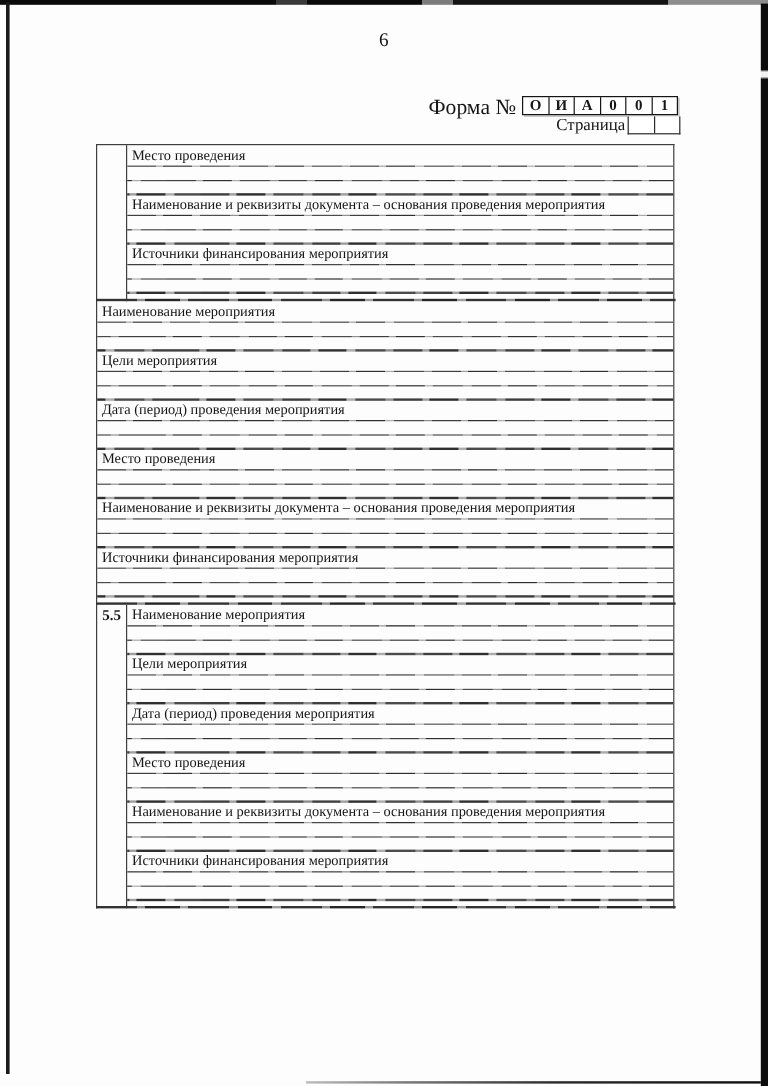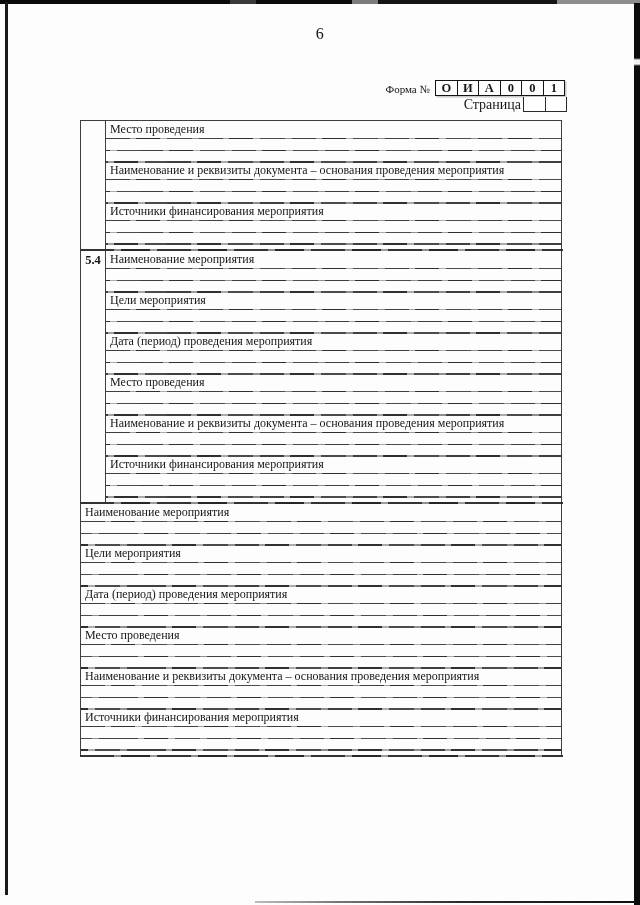--- a/index.html
+++ b/index.html
@@ -18,21 +18,21 @@
   
   .frame-top{position:absolute;top:0;left:0;right:0;height:4px;
     background:linear-gradient(90deg,#0a0a0a 0 36%,#3a3a3a 36% 40%,#0b0b0b 40% 55%,#7c7c7c 55% 59%,#141414 59% 87%,#8d8d8d 87% 100%);}
   .frame-left{position:absolute;top:2px;left:5px;width:3px;height:893px;background:#1a1a1a;}
   .frame-right{position:absolute;top:3px;right:0;width:6px;height:902px;
     background:linear-gradient(180deg,#0c0c0c 0 55px,#f2f2f2 57px 61px,#0c0c0c 63px 100%);}
   .frame-bottom{position:absolute;left:255px;right:6px;bottom:2px;height:1.7px;
     background:linear-gradient(90deg,#bdbdbd,#777 22%,#2a2a2a 55%,#101010);}
   
   .pagenum{position:absolute;top:25px;left:0;right:0;text-align:center;font-size:16px;letter-spacing:.5px;}
-  .form-label{position:absolute;top:82px;right:210px;font-size:11px;line-height:15px;white-space:nowrap;}
+  .form-label{position:absolute;top:82px;right:210px;font-size:18px;line-height:15px;white-space:nowrap;}
   .code-cells{position:absolute;top:80px;left:435px;display:flex;border:1.6px solid #141414;background:#fff;box-shadow:1.5px 1.5px 0 #c9c9c9;}
   .code-cells .fcell{width:20.5px;height:14px;line-height:14px;text-align:center;
     font-weight:bold;font-size:12.5px;border-right:1.4px solid #141414;}
   .code-cells .fcell:last-child{border-right:none;}
   .page-label{position:absolute;top:97px;right:119px;font-size:14px;line-height:15px;white-space:nowrap;}
   .page-cells{position:absolute;top:96.5px;left:523px;display:flex;border:1.4px solid #2a2a2a;border-top:none;background:#fff;}
   .page-cells .pcell{width:20.7px;height:14px;border-right:1.3px solid #2a2a2a;}
   .page-cells .pcell:last-child{border-right:none;}
   
   .form-table{position:absolute;left:80px;top:120px;width:482px;box-sizing:border-box;
@@ -96,21 +96,20 @@
         </div>
         <div class="field">
           <div class="row labelrow">Источники финансирования мероприятия</div>
           <div class="row blankrow"></div>
           <div class="row blankrow"></div>
         </div>
         <div class="spacer"></div>
       </div>
     </div>
     <div class="section">
-      <div class="numcol">5.4</div>
       <div class="fieldscol">
         <div class="field">
           <div class="row labelrow">Наименование мероприятия</div>
           <div class="row blankrow"></div>
           <div class="row blankrow"></div>
         </div>
         <div class="field">
           <div class="row labelrow">Цели мероприятия</div>
           <div class="row blankrow"></div>
           <div class="row blankrow"></div>
@@ -132,20 +131,21 @@
         </div>
         <div class="field">
           <div class="row labelrow">Источники финансирования мероприятия</div>
           <div class="row blankrow"></div>
           <div class="row blankrow"></div>
         </div>
         <div class="spacer"></div>
       </div>
     </div>
     <div class="section">
+      <div class="numcol">5.5</div>
       <div class="fieldscol">
         <div class="field">
           <div class="row labelrow">Наименование мероприятия</div>
           <div class="row blankrow"></div>
           <div class="row blankrow"></div>
         </div>
         <div class="field">
           <div class="row labelrow">Цели мероприятия</div>
           <div class="row blankrow"></div>
           <div class="row blankrow"></div>

